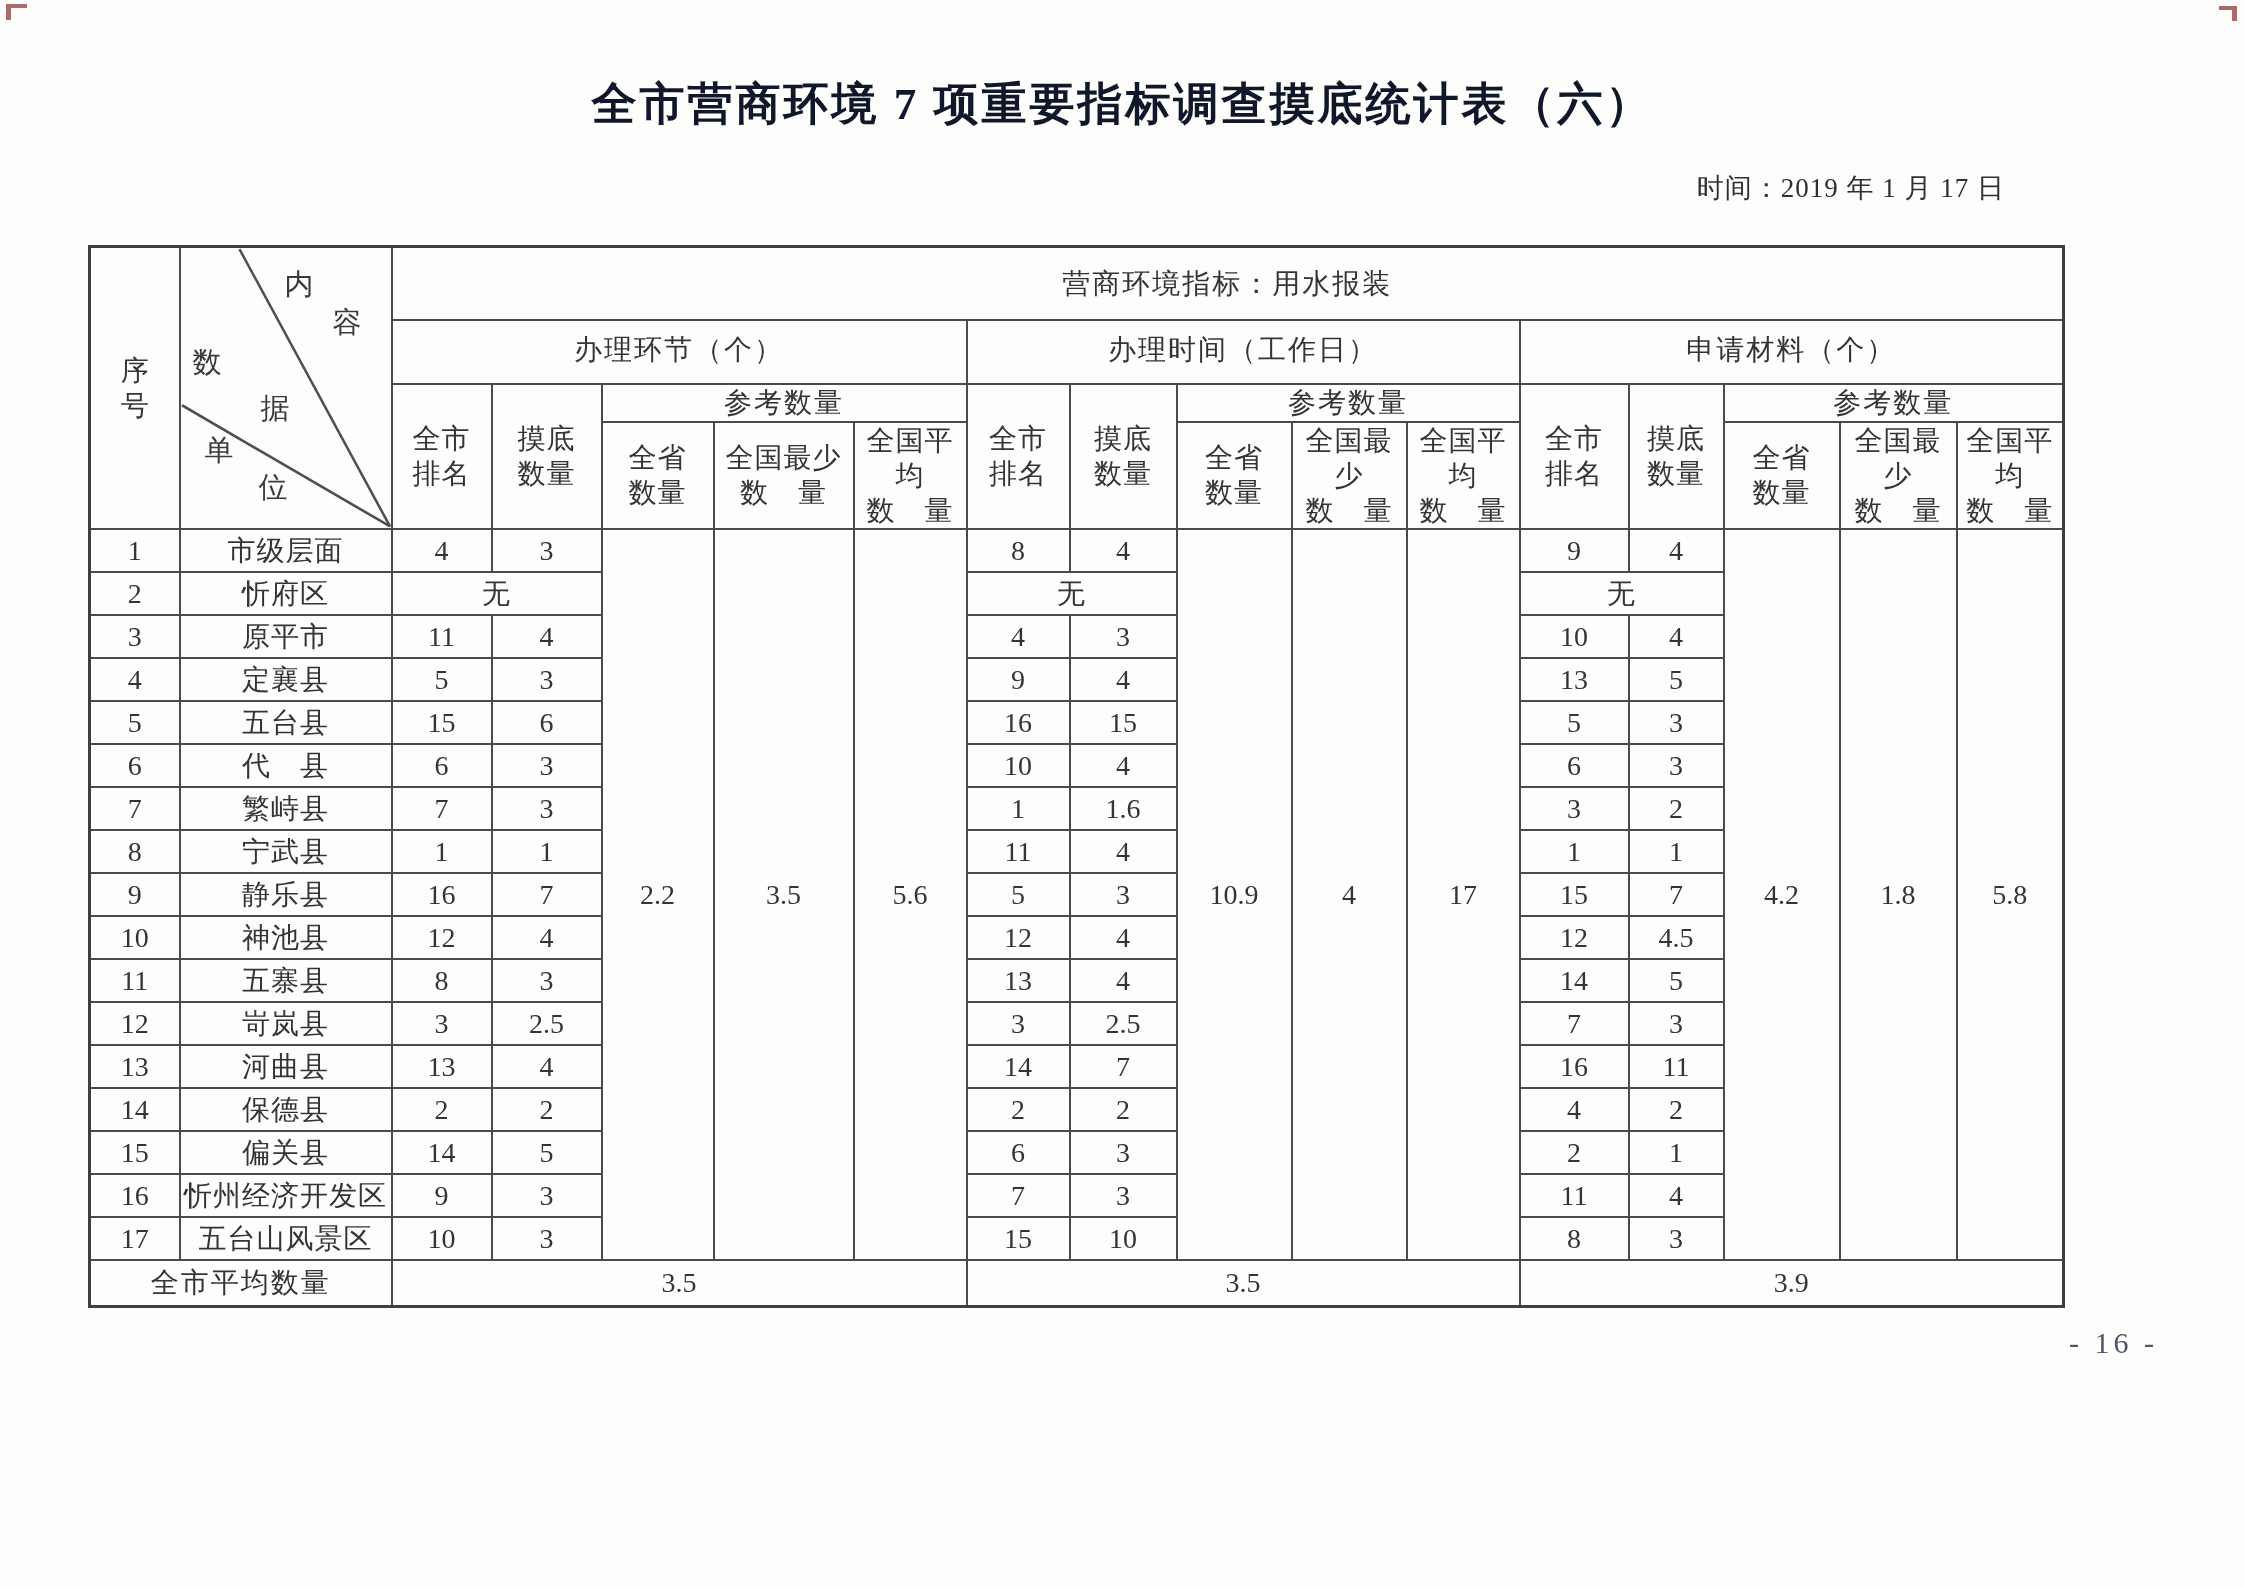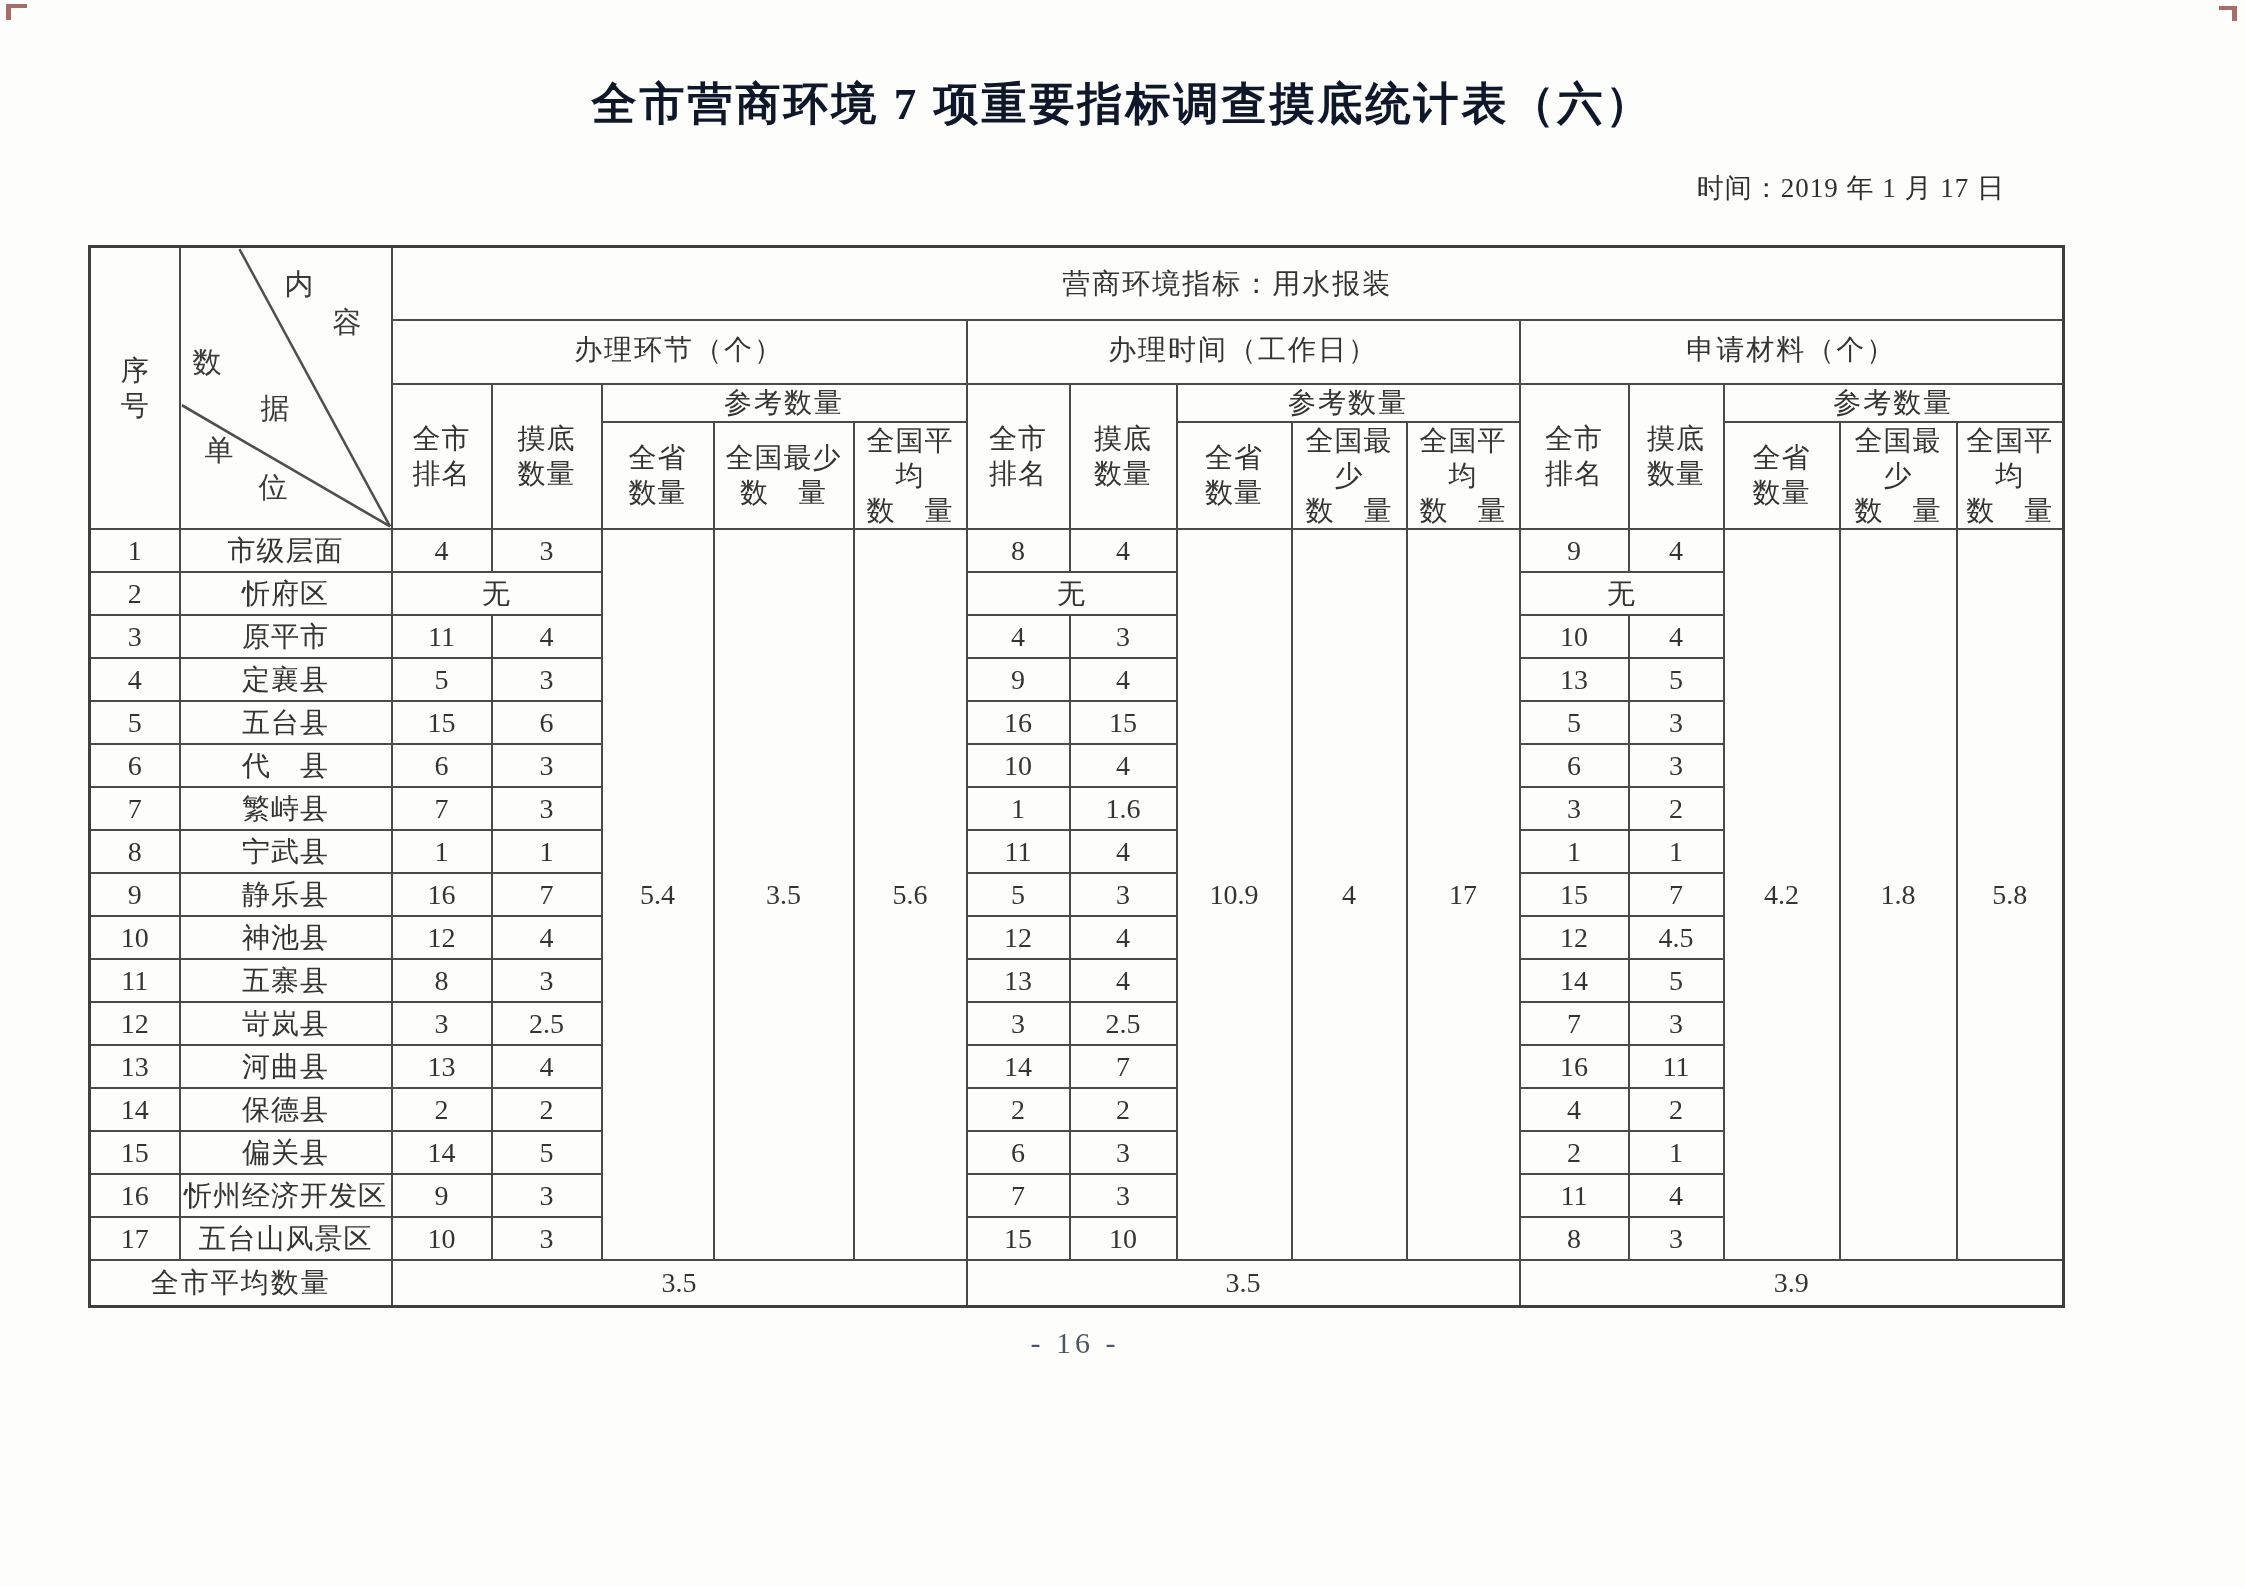--- a/index.html
+++ b/index.html
@@ -45,22 +45,22 @@
   .avg-label{font-size:30px;font-weight:bold;letter-spacing:2px;color:#2a2a2a;}
   .avg-val{font-size:29px;}
   
   .corner{position:relative;padding:0;}
   .corner svg{position:absolute;left:0;top:0;width:100%;height:100%;display:block;}
   .corner .cch{position:absolute;font-size:29px;color:#3a3a3a;}
   .cch.p1{left:104px;top:18px;} .cch.p2{left:152px;top:56px;}
   .cch.p3{left:12px;top:96px;}  .cch.p4{left:80px;top:142px;}
   .cch.p5{left:24px;top:184px;} .cch.p6{left:78px;top:221px;}
   .page-number{
-    position:absolute;top:1326px;left:0;width:2150px;
-    text-align:center;font-size:30px;color:#4c5568;letter-spacing:4px;
+    position:absolute;top:1326px;left:8px;width:2150px;
+    text-align:right;font-size:30px;color:#4c5568;letter-spacing:4px;
   }
   .scan-mark{position:absolute;opacity:.65;}
   .scan-mark.tl{left:6px;top:4px;width:16px;height:12px;
     border-left:5px solid #7c1f1f;border-top:4px solid #7c1f1f;}
   .scan-mark.tr{right:8px;top:6px;width:13px;height:11px;
     border-right:5px solid #7c1f1f;border-top:4px solid #7c1f1f;}
 </style>
 </head>
 <body>
 
@@ -153,21 +153,21 @@
 数　量</th>
     <th class="sub-h">全国平均
 数　量</th>
   </tr>
 
   <tr class="drow">
     <td class="num">1</td>
     <td class="name-cell">市级层面</td>
     <td class="num">4</td>
     <td class="num">3</td>
-    <td rowspan="17" class="refval">5.4</td>
+    <td rowspan="17" class="refval">2.2</td>
     <td rowspan="17" class="refval">3.5</td>
     <td rowspan="17" class="refval">5.6</td>
     <td class="num">8</td>
     <td class="num">4</td>
     <td rowspan="17" class="refval">10.9</td>
     <td rowspan="17" class="refval">4</td>
     <td rowspan="17" class="refval">17</td>
     <td class="num">9</td>
     <td class="num">4</td>
     <td rowspan="17" class="refval">4.2</td>

